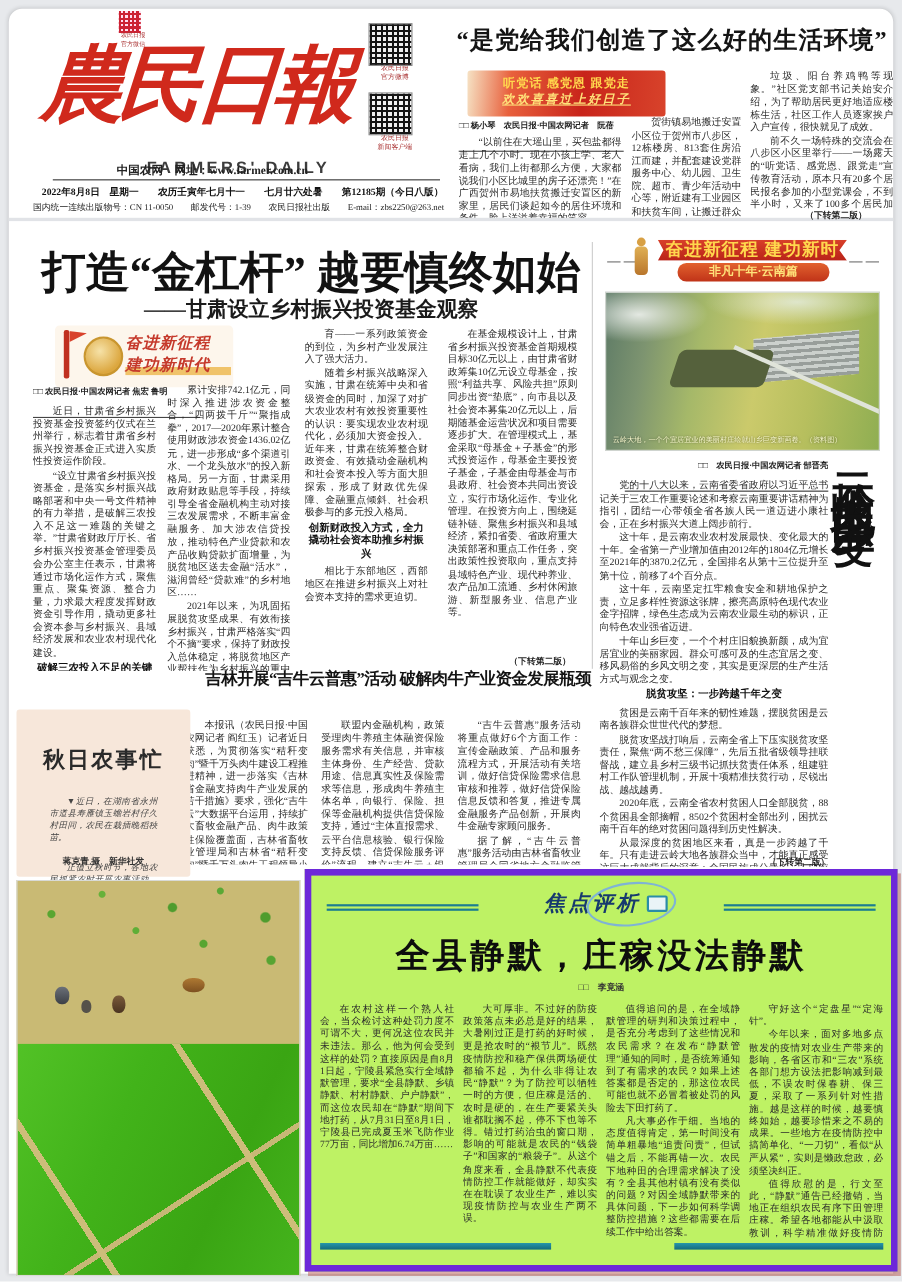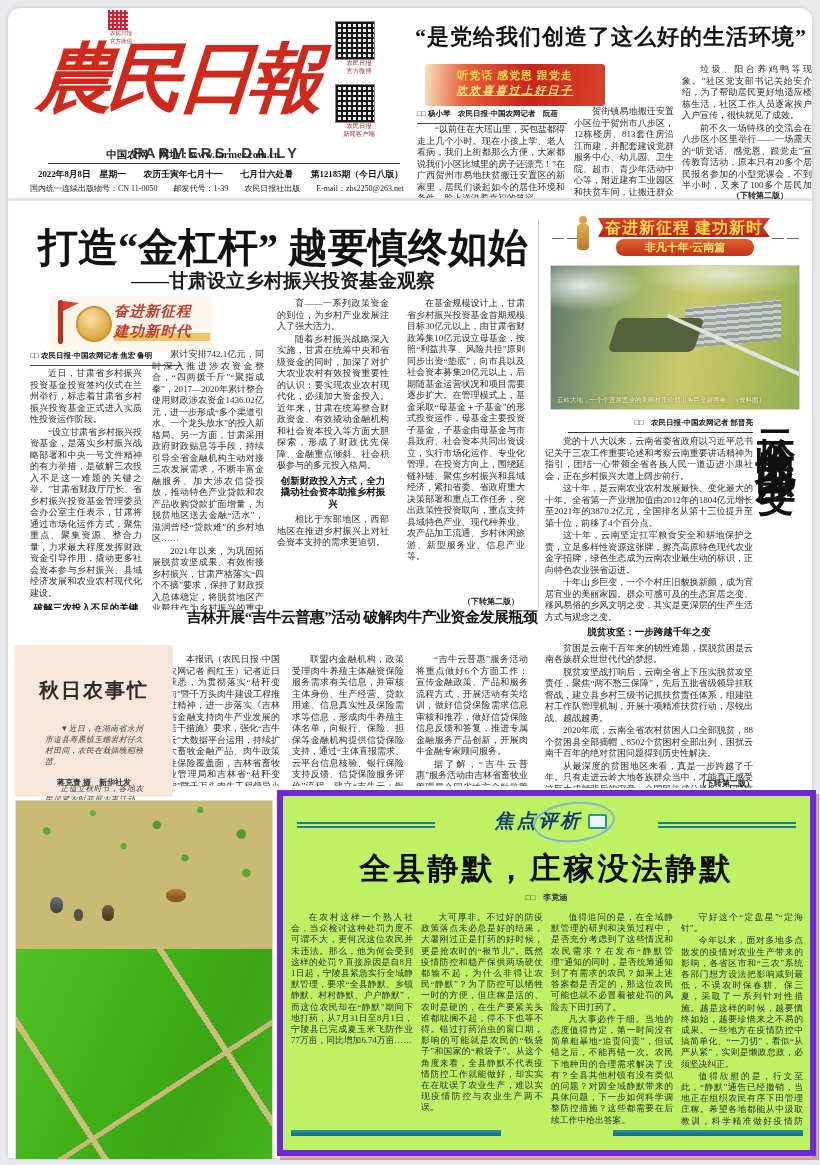--- a/index.html
+++ b/index.html
@@ -24,21 +24,21 @@
   .qr-label{font-size:6.3px;line-height:7.5px;color:#a33;text-align:center;width:46px;}
   .wechat-qr{width:20px;height:20px;background-image:
       repeating-linear-gradient(0deg,#c23 0 2px,transparent 2px 4px),
       repeating-linear-gradient(90deg,#c23 0 2px,#fde 2px 4px);}
   .header-groove{left:0;top:190px;width:804px;height:3px;background:#e1e3e7;}
   
   .col{position:absolute;font-size:9px;line-height:11.5px;text-align:justify;color:#2b2b2b;overflow:hidden;}
   .col p{margin:0 0 1px;text-indent:2em;}
   .subhead{font-weight:bold;text-align:center;font-size:9.5px;margin:4px 0;color:#111;}
   .byline{position:absolute;font-size:7.5px;font-weight:bold;color:#222;border-bottom:1px solid #444;
-          padding-bottom:4px;white-space:nowrap;overflow:hidden;}
+          padding-bottom:18px;white-space:nowrap;overflow:hidden;}
   .jump{position:absolute;font-size:8px;font-weight:bold;color:#222;}
   
   .tr-headline{left:402px;top:14px;width:402px;text-align:center;font-size:22px;font-weight:900;
                letter-spacing:1px;color:#151515;white-space:nowrap;}
   .party-banner{left:417px;top:56px;width:180px;height:42px;border-radius:3px;
       background:linear-gradient(95deg,#f6e2c4 0%,#e8603c 22%,#c8241a 58%,#d8432b 100%);
       color:#ffd84d;text-align:center;overflow:hidden;}
   .party-banner .l1{font-size:11px;font-weight:900;margin-top:4px;letter-spacing:1px;}
   .party-banner .l2{font-size:11px;font-weight:bold;font-style:italic;color:#ffe27a;letter-spacing:2px;text-decoration:underline;}
   

